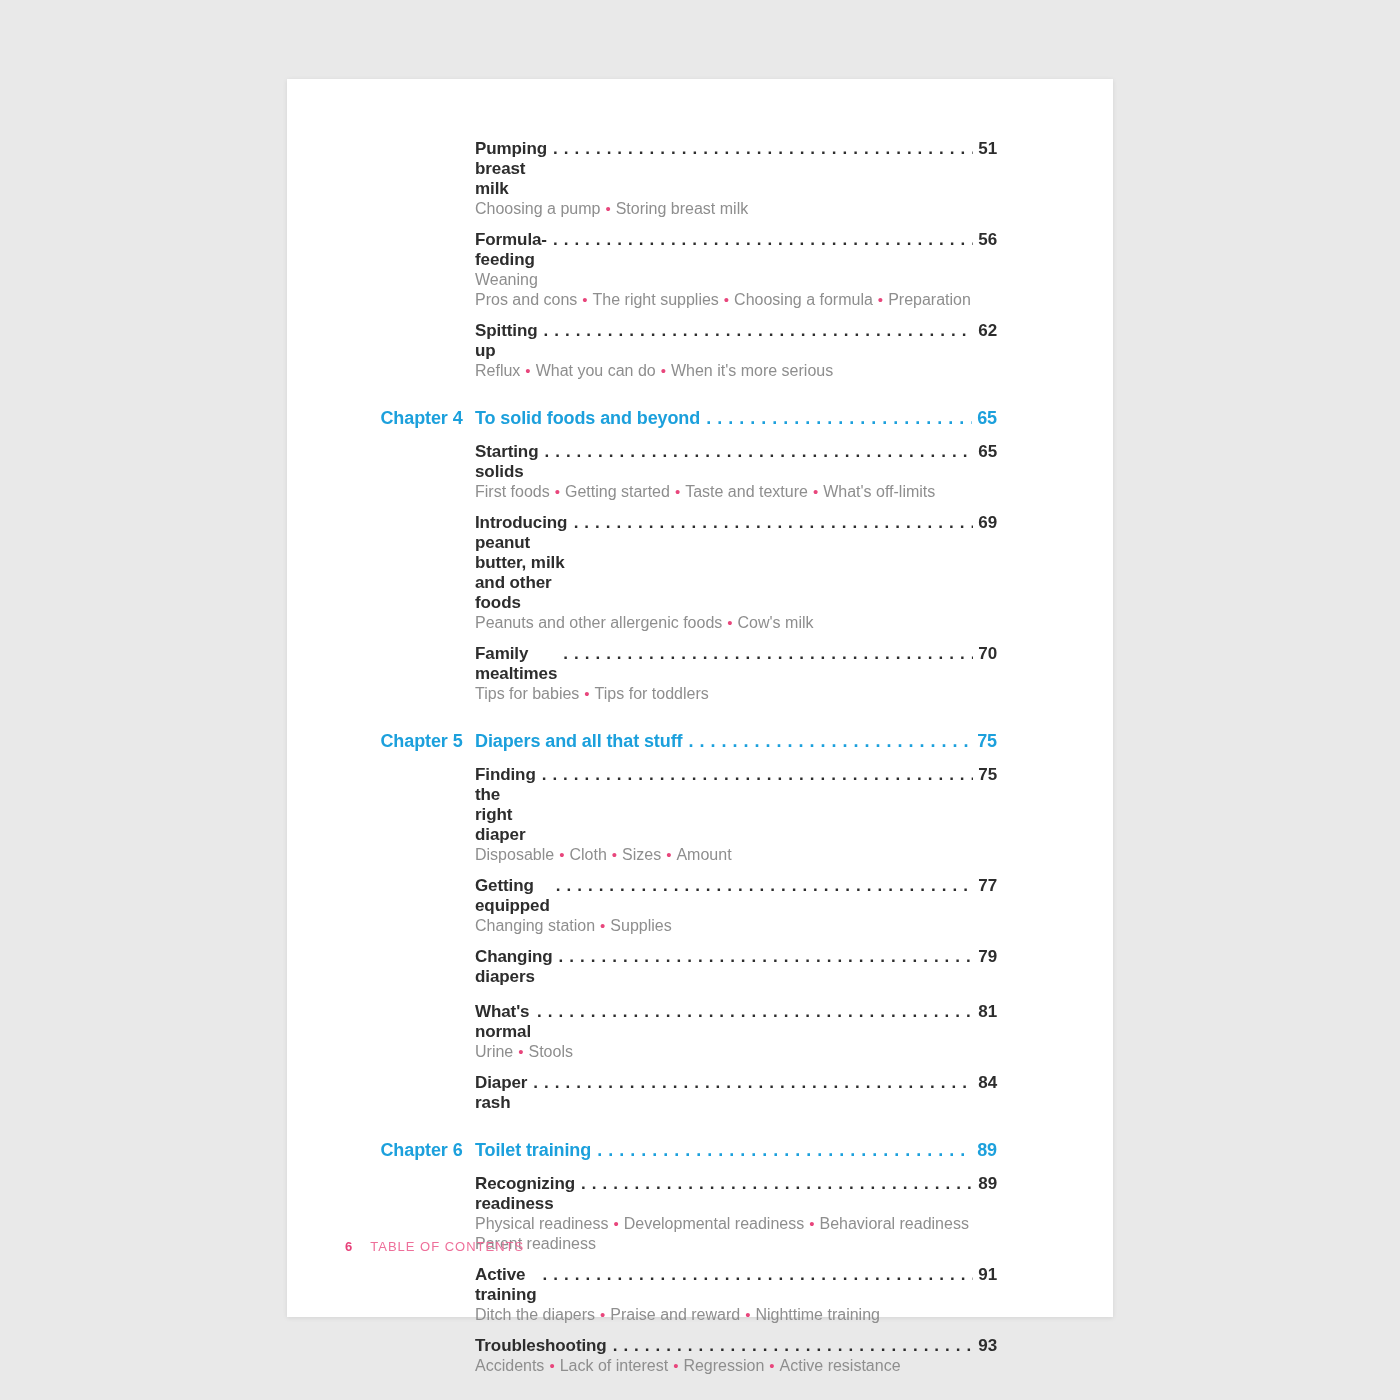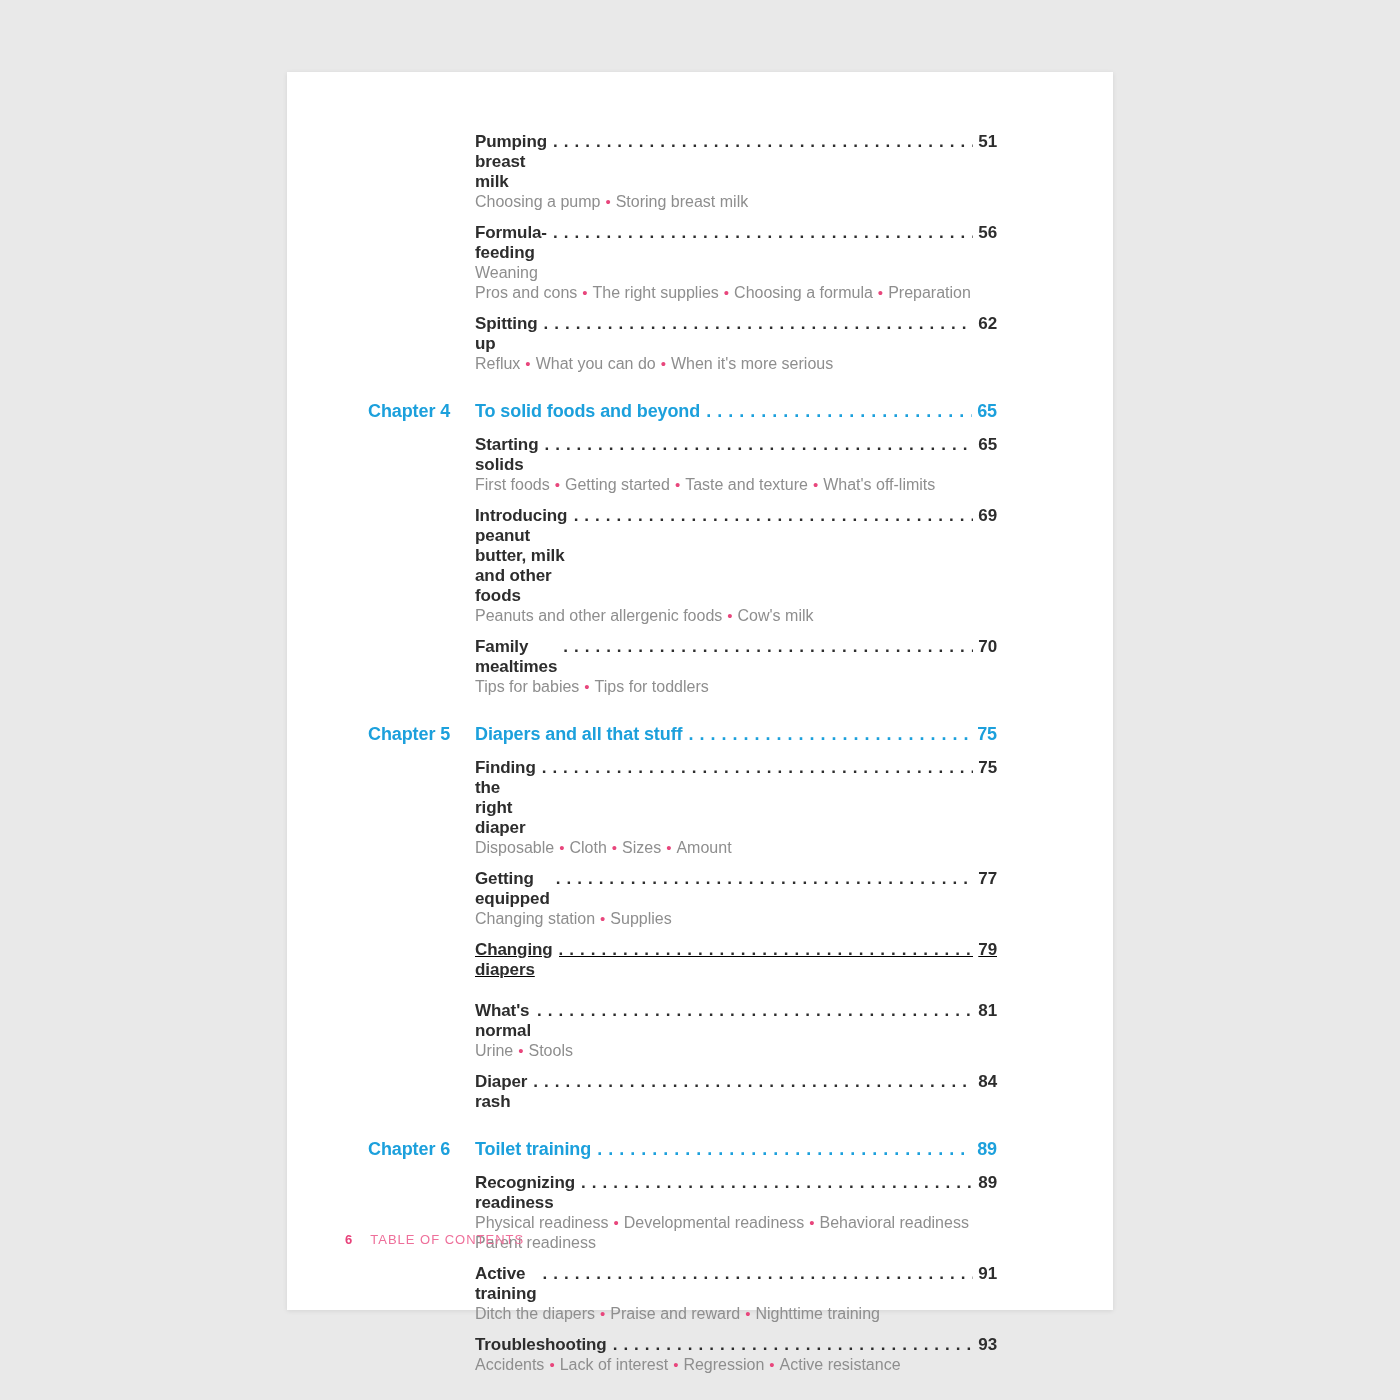--- a/index.html
+++ b/index.html
@@ -4,42 +4,42 @@
 <style>
   html, body { margin: 0; padding: 0; }
   body {
     width: 1400px; height: 1400px;
     position: relative; overflow: hidden;
     background: #e9e9e9;
     font-family: "Liberation Sans", "DejaVu Sans", sans-serif;
     -webkit-font-smoothing: antialiased;
   }
   .paper {
-    position: absolute; left: 287px; top: 72px;
+    position: absolute; left: 287px; top: 79px;
     width: 826px; height: 1238px;
     background: #ffffff;
     box-shadow: 0 1px 5px rgba(0,0,0,0.09);
   }
   .content {
     position: absolute; left: 81px; top: 60px; width: 629px;
   }
   .toc-group { }
   .toc-group.with-heading { margin-top: 26px; }
   .chapter-heading {
     display: flex; align-items: baseline;
     color: var(--blue, #1ca0dc);
     font-size: 18px; font-weight: 700; line-height: 22px;
     margin-bottom: 13px;
     letter-spacing: -0.1px;
   }
-  .chapter-label { flex: 0 0 107px; width: 107px; }
+  .chapter-label { flex: 0 0 107px; width: 107px; text-align: center; }
   .chapter-title { white-space: nowrap; }
   .entries { margin-left: 107px; }
   .entry { margin-bottom: 11px; }
-  .entry.tight { margin-bottom: 21px; text-decoration: underline; }
+  .entry.tight { margin-bottom: 15px; }
   .title-row {
     display: flex; align-items: baseline;
     font-size: 17px; font-weight: 700; line-height: 20px;
     color: var(--dark, #2d2d2d);
     letter-spacing: -0.1px;
   }
   .leader {
     flex: 1 1 auto; overflow: hidden; white-space: nowrap;
     margin-left: 6px; margin-right: 5px; min-width: 14px;
   }

